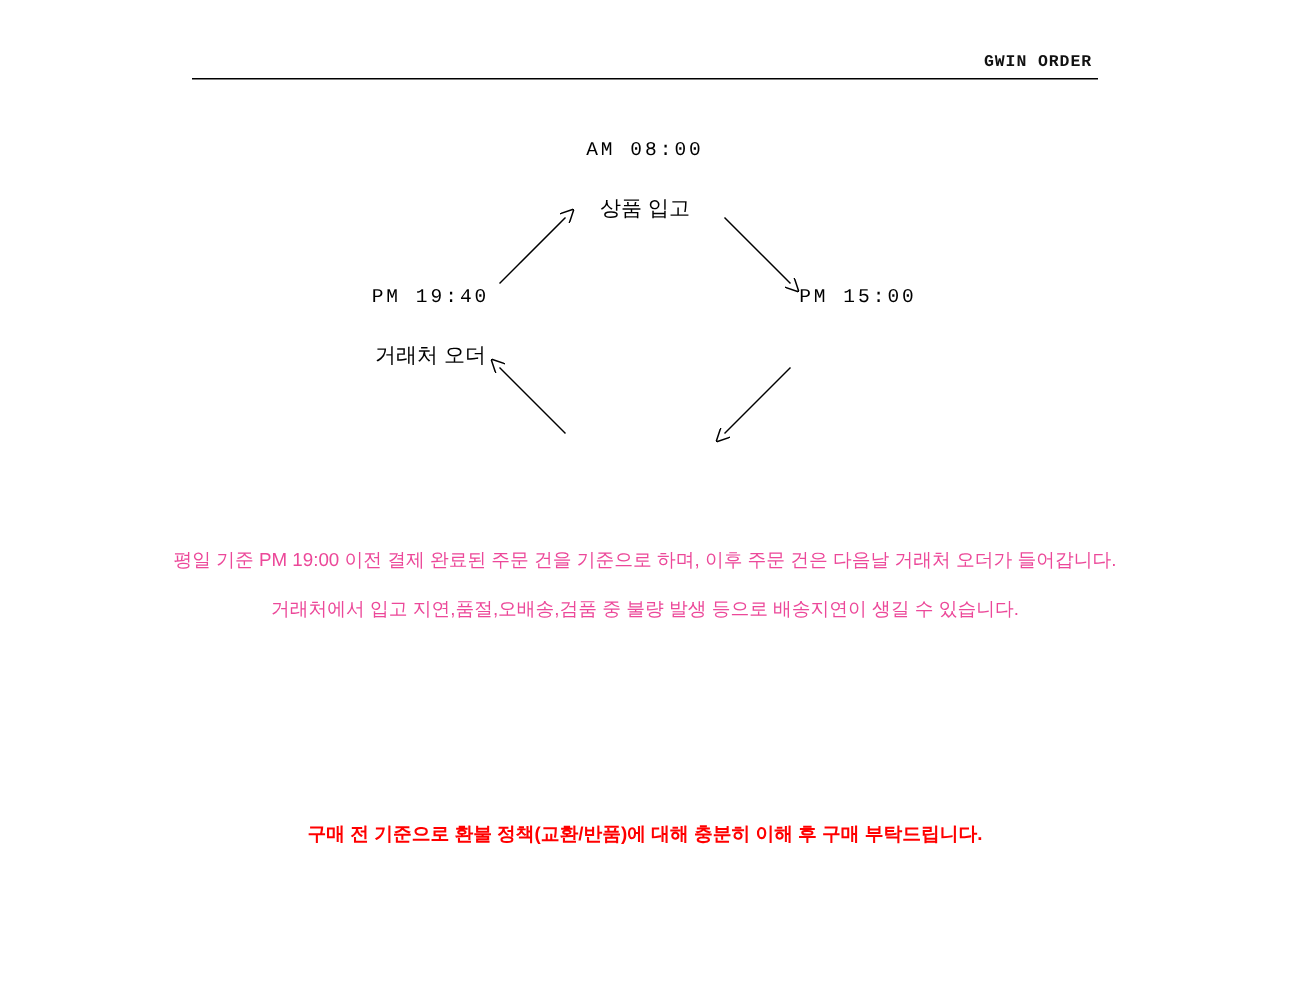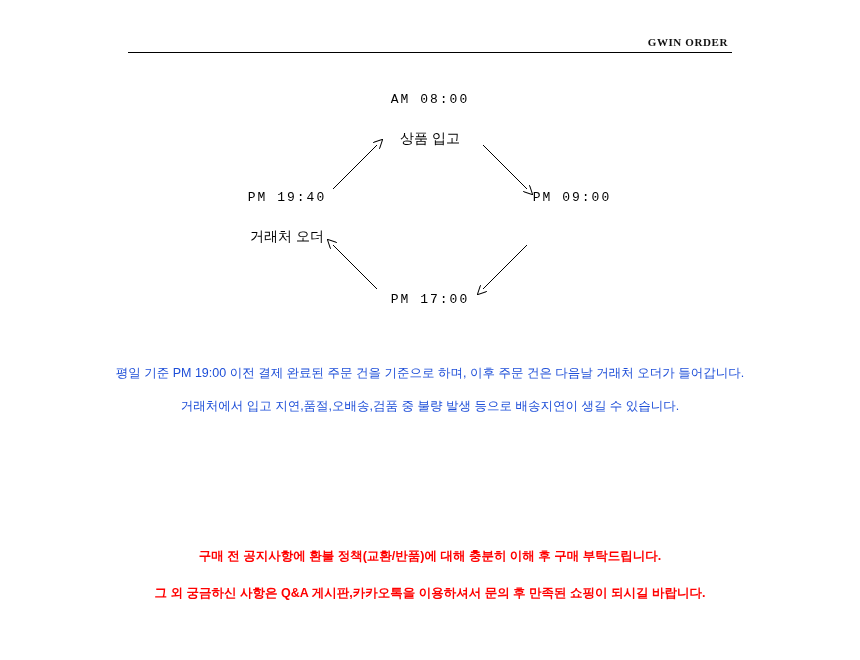--- a/index.html
+++ b/index.html
@@ -21,21 +21,21 @@
     position: absolute;
     left: 0;
     top: 0;
     width: 860px;
     height: 60px;
   }
   .header-title {
     position: absolute;
     right: 132px;
     top: 36px;
-    font-family: Liberation Serif, serif;
+    font-family: Liberation Mono, monospace;
     font-size: 11px;
     font-weight: bold;
     letter-spacing: 0.6px;
     color: #111111;
     font-variant: small-caps;
     text-transform: uppercase;
   }
   .header-rule {
     position: absolute;
     left: 128px;
@@ -89,21 +89,21 @@
   
   .notes {
     position: absolute;
     left: 0;
     top: 365px;
     width: 860px;
   }
   .note {
     text-align: center;
     font-size: 12.5px;
-    color: #1d4ed8;
+    color: #ec4899;
     margin-bottom: 16px;
     letter-spacing: 0px;
   }
 
   
   .notice {
     position: absolute;
     left: 0;
     top: 548px;
     width: 860px;
@@ -141,35 +141,33 @@
 
     <line x1="333" y1="129" x2="377" y2="85" stroke="#000000" stroke-width="1" marker-end="url(#arrowhead)"></line>
   </svg>
 
   <div class="node node-top">
     <div class="time">AM 08:00</div>
     <div class="label">상품 입고</div>
   </div>
 
   <div class="node node-right">
-    <div class="time">PM 09:00</div>
+    <div class="time">PM 15:00</div>
   </div>
 
   <div class="node node-bottom">
-    <div class="time">PM 17:00</div>
   </div>
 
   <div class="node node-left">
     <div class="time">PM 19:40</div>
     <div class="label">거래처 오더</div>
   </div>
 
 </div>
 
 <div class="notes">
   <div class="note">평일 기준 PM 19:00 이전 결제 완료된 주문 건을 기준으로 하며, 이후 주문 건은 다음날 거래처 오더가 들어갑니다.</div>
   <div class="note">거래처에서 입고 지연,품절,오배송,검품 중 불량 발생 등으로 배송지연이 생길 수 있습니다.</div>
 </div>
 
 <div class="notice">
-  <div class="notice-line">구매 전 공지사항에 환불 정책(교환/반품)에 대해 충분히 이해 후 구매 부탁드립니다.</div>
-  <div class="notice-line">그 외 궁금하신 사항은 Q&amp;A 게시판,카카오톡을 이용하셔서 문의 후 만족된 쇼핑이 되시길 바랍니다.</div>
+  <div class="notice-line">구매 전 기준으로 환불 정책(교환/반품)에 대해 충분히 이해 후 구매 부탁드립니다.</div>
 </div>
 
 </body></html>

